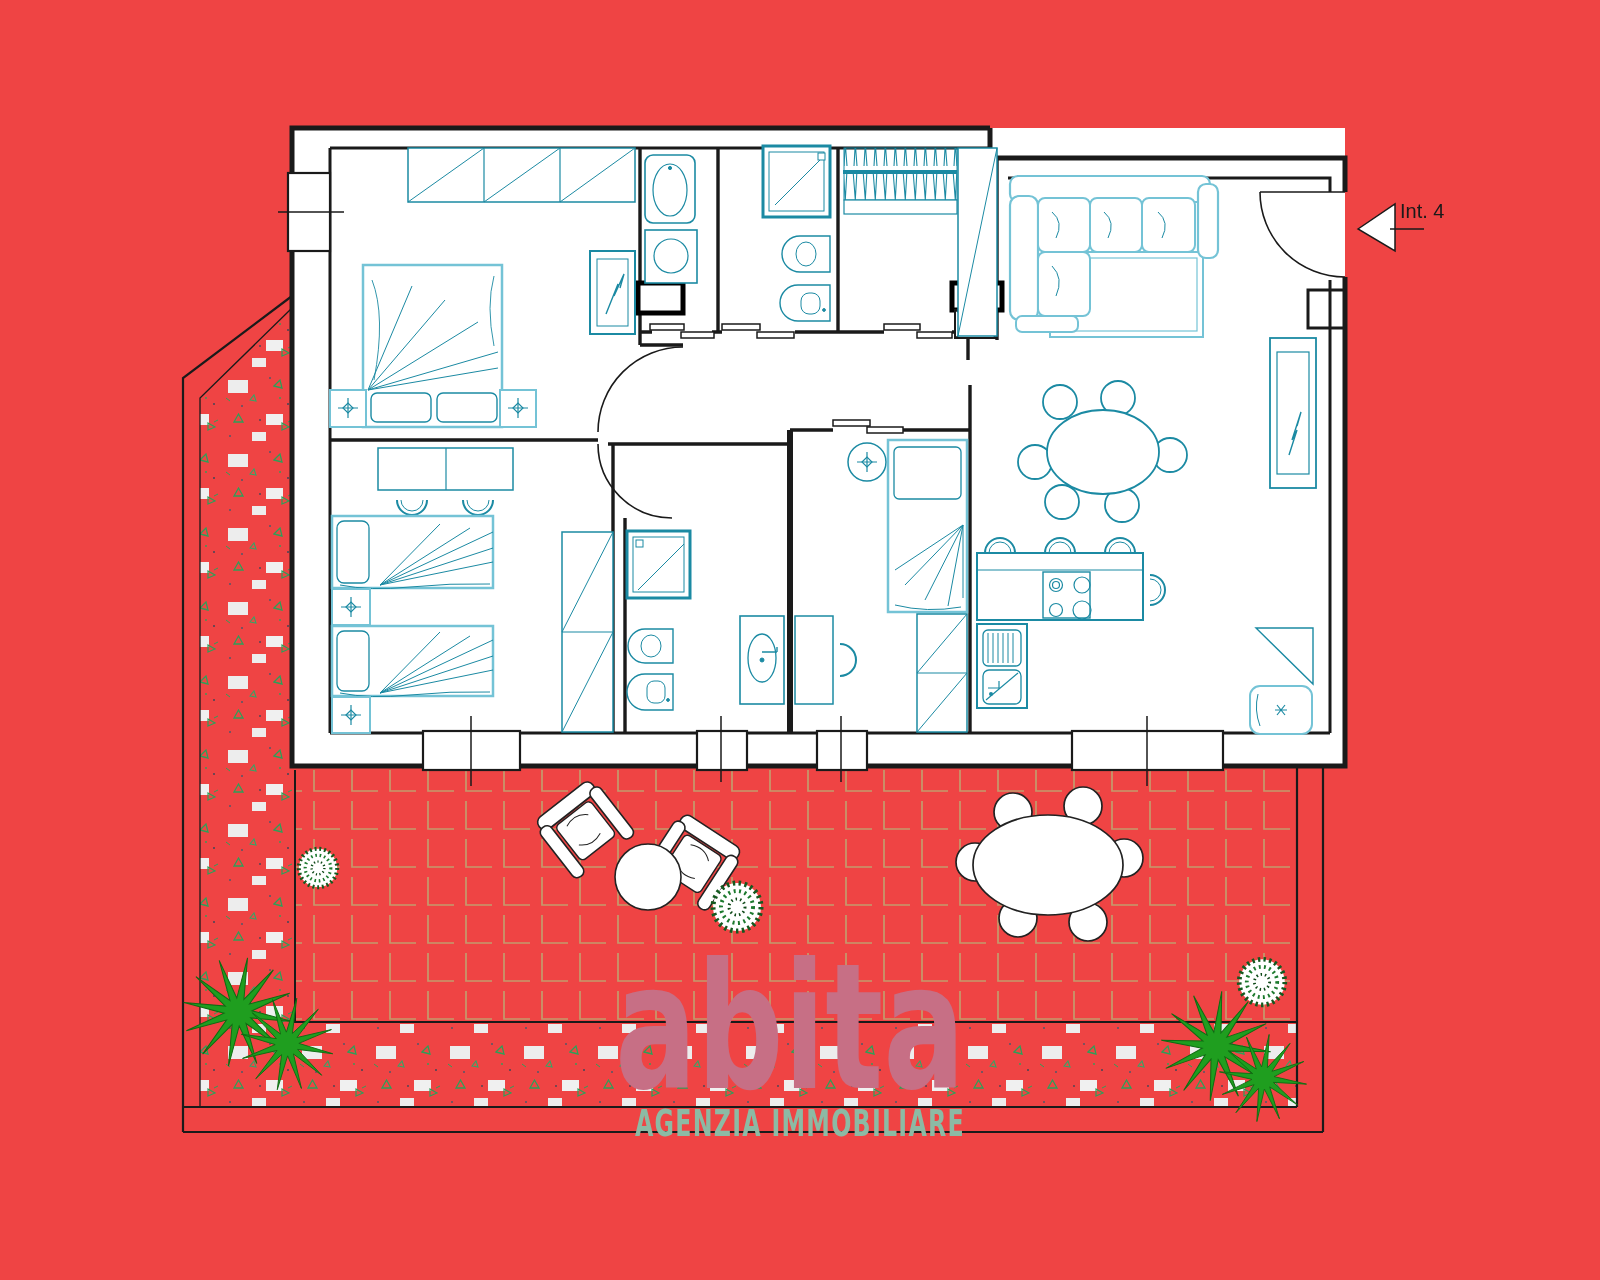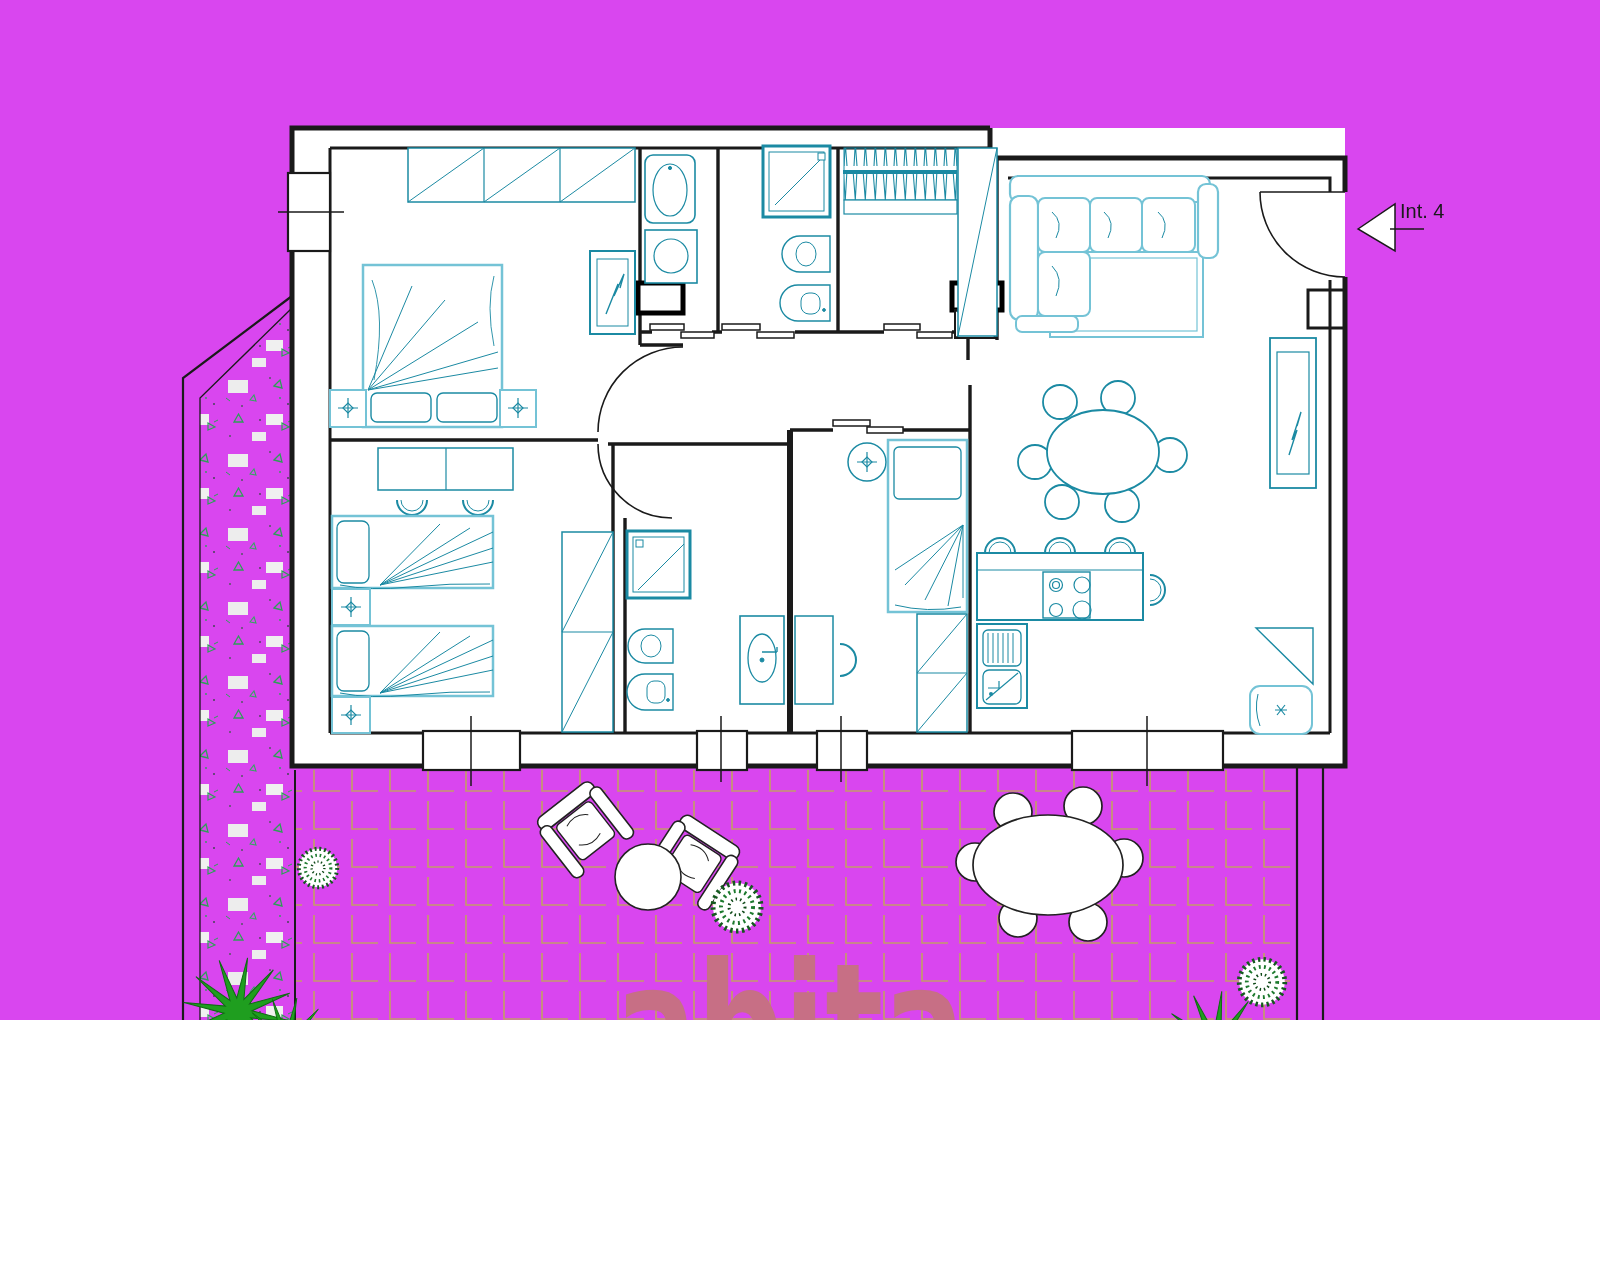--- a/index.html
+++ b/index.html
@@ -1,16 +1,16 @@
 <!DOCTYPE html>
 <html><head>
 <meta charset="utf-8">
 <style>
   html,body{margin:0;padding:0;background:#ffffff;}
-  #stage{position:relative;width:1600px;height:1020px;background:#d946ef;overflow:hidden;
+  #stage{position:relative;width:1600px;height:1280px;background:#ef4444;overflow:hidden;
          font-family:"Liberation Sans",sans-serif;}
   svg text{user-select:none;}
   .unit-label{font-family:"Liberation Sans",sans-serif;font-size:20px;fill:#1a1a1a;}
   .logo-main{font-family:"DejaVu Sans",sans-serif;font-weight:bold;fill:#c76f85;}
   .logo-sub{font-family:"DejaVu Sans",sans-serif;font-weight:bold;fill:#8cbaa4;letter-spacing:2px;}
 </style>
 </head>
 <body>
 
 <div id="stage">

